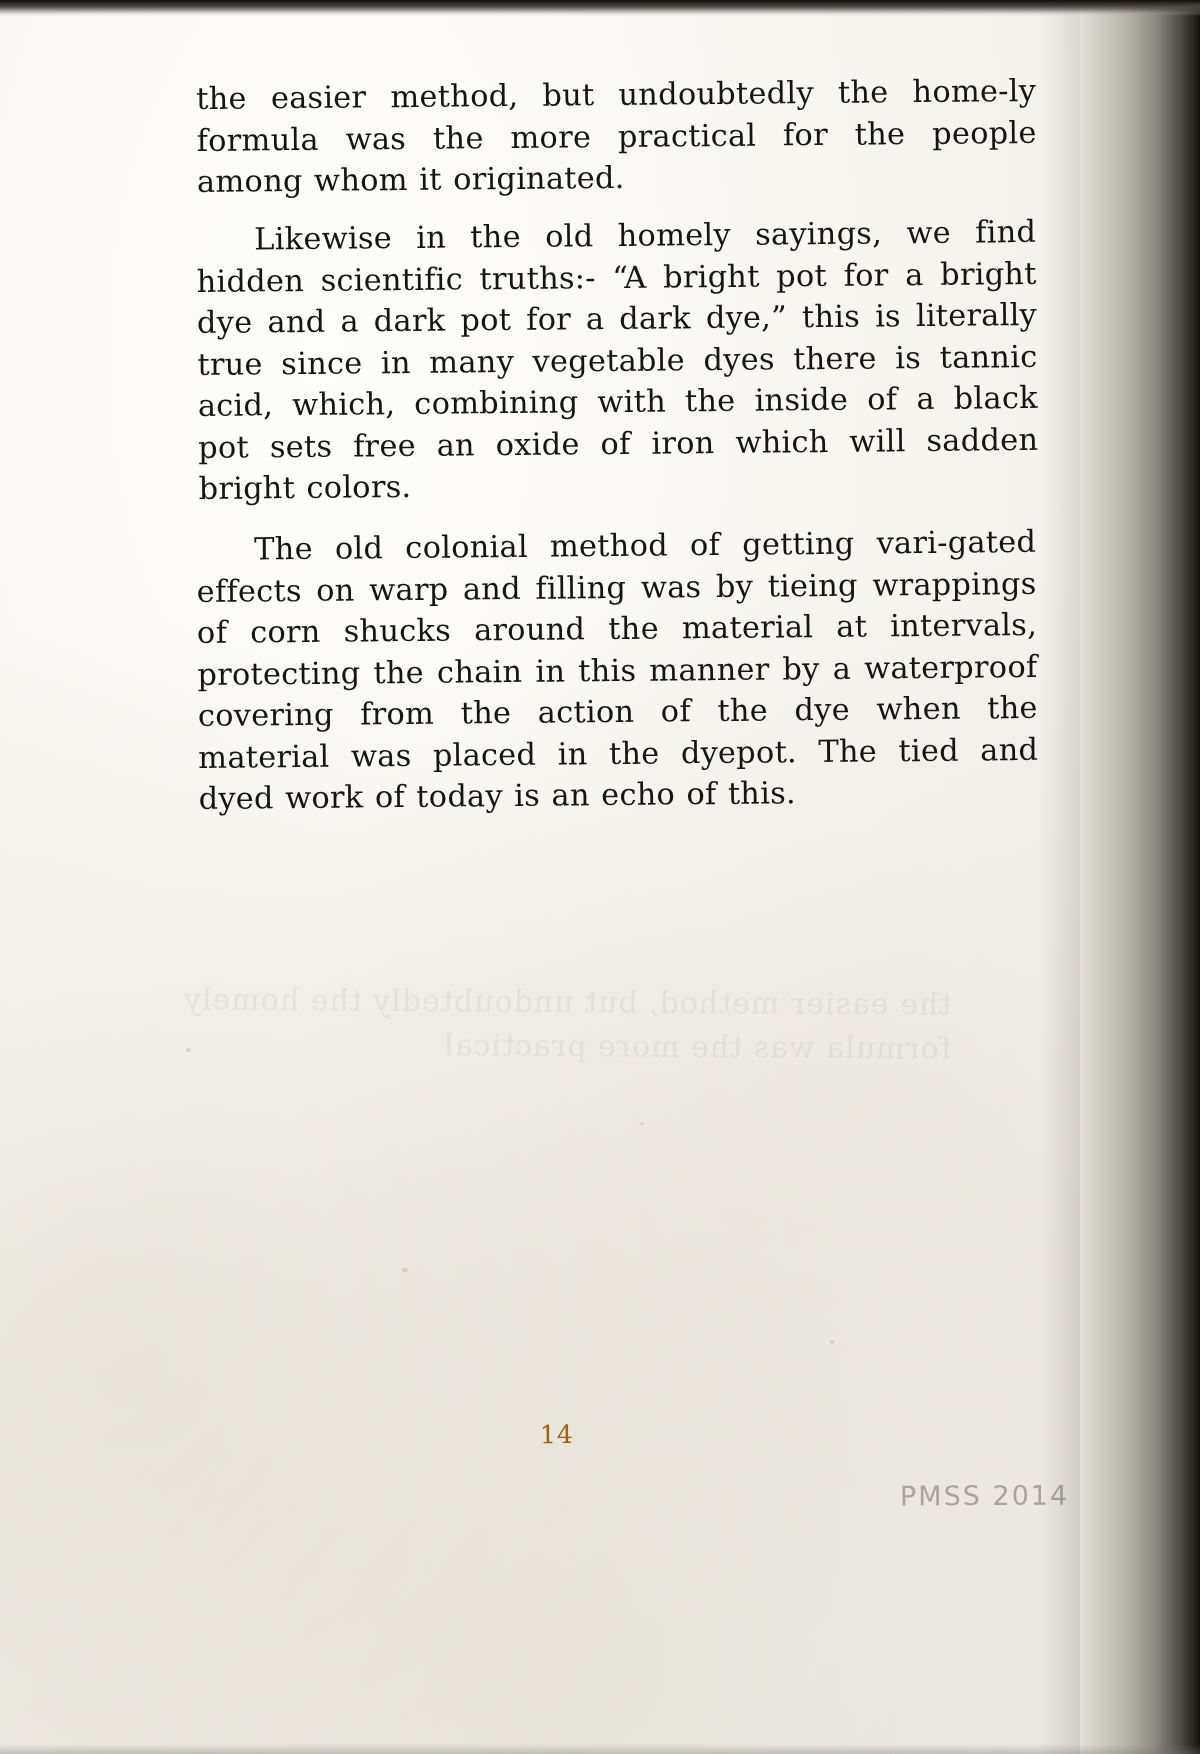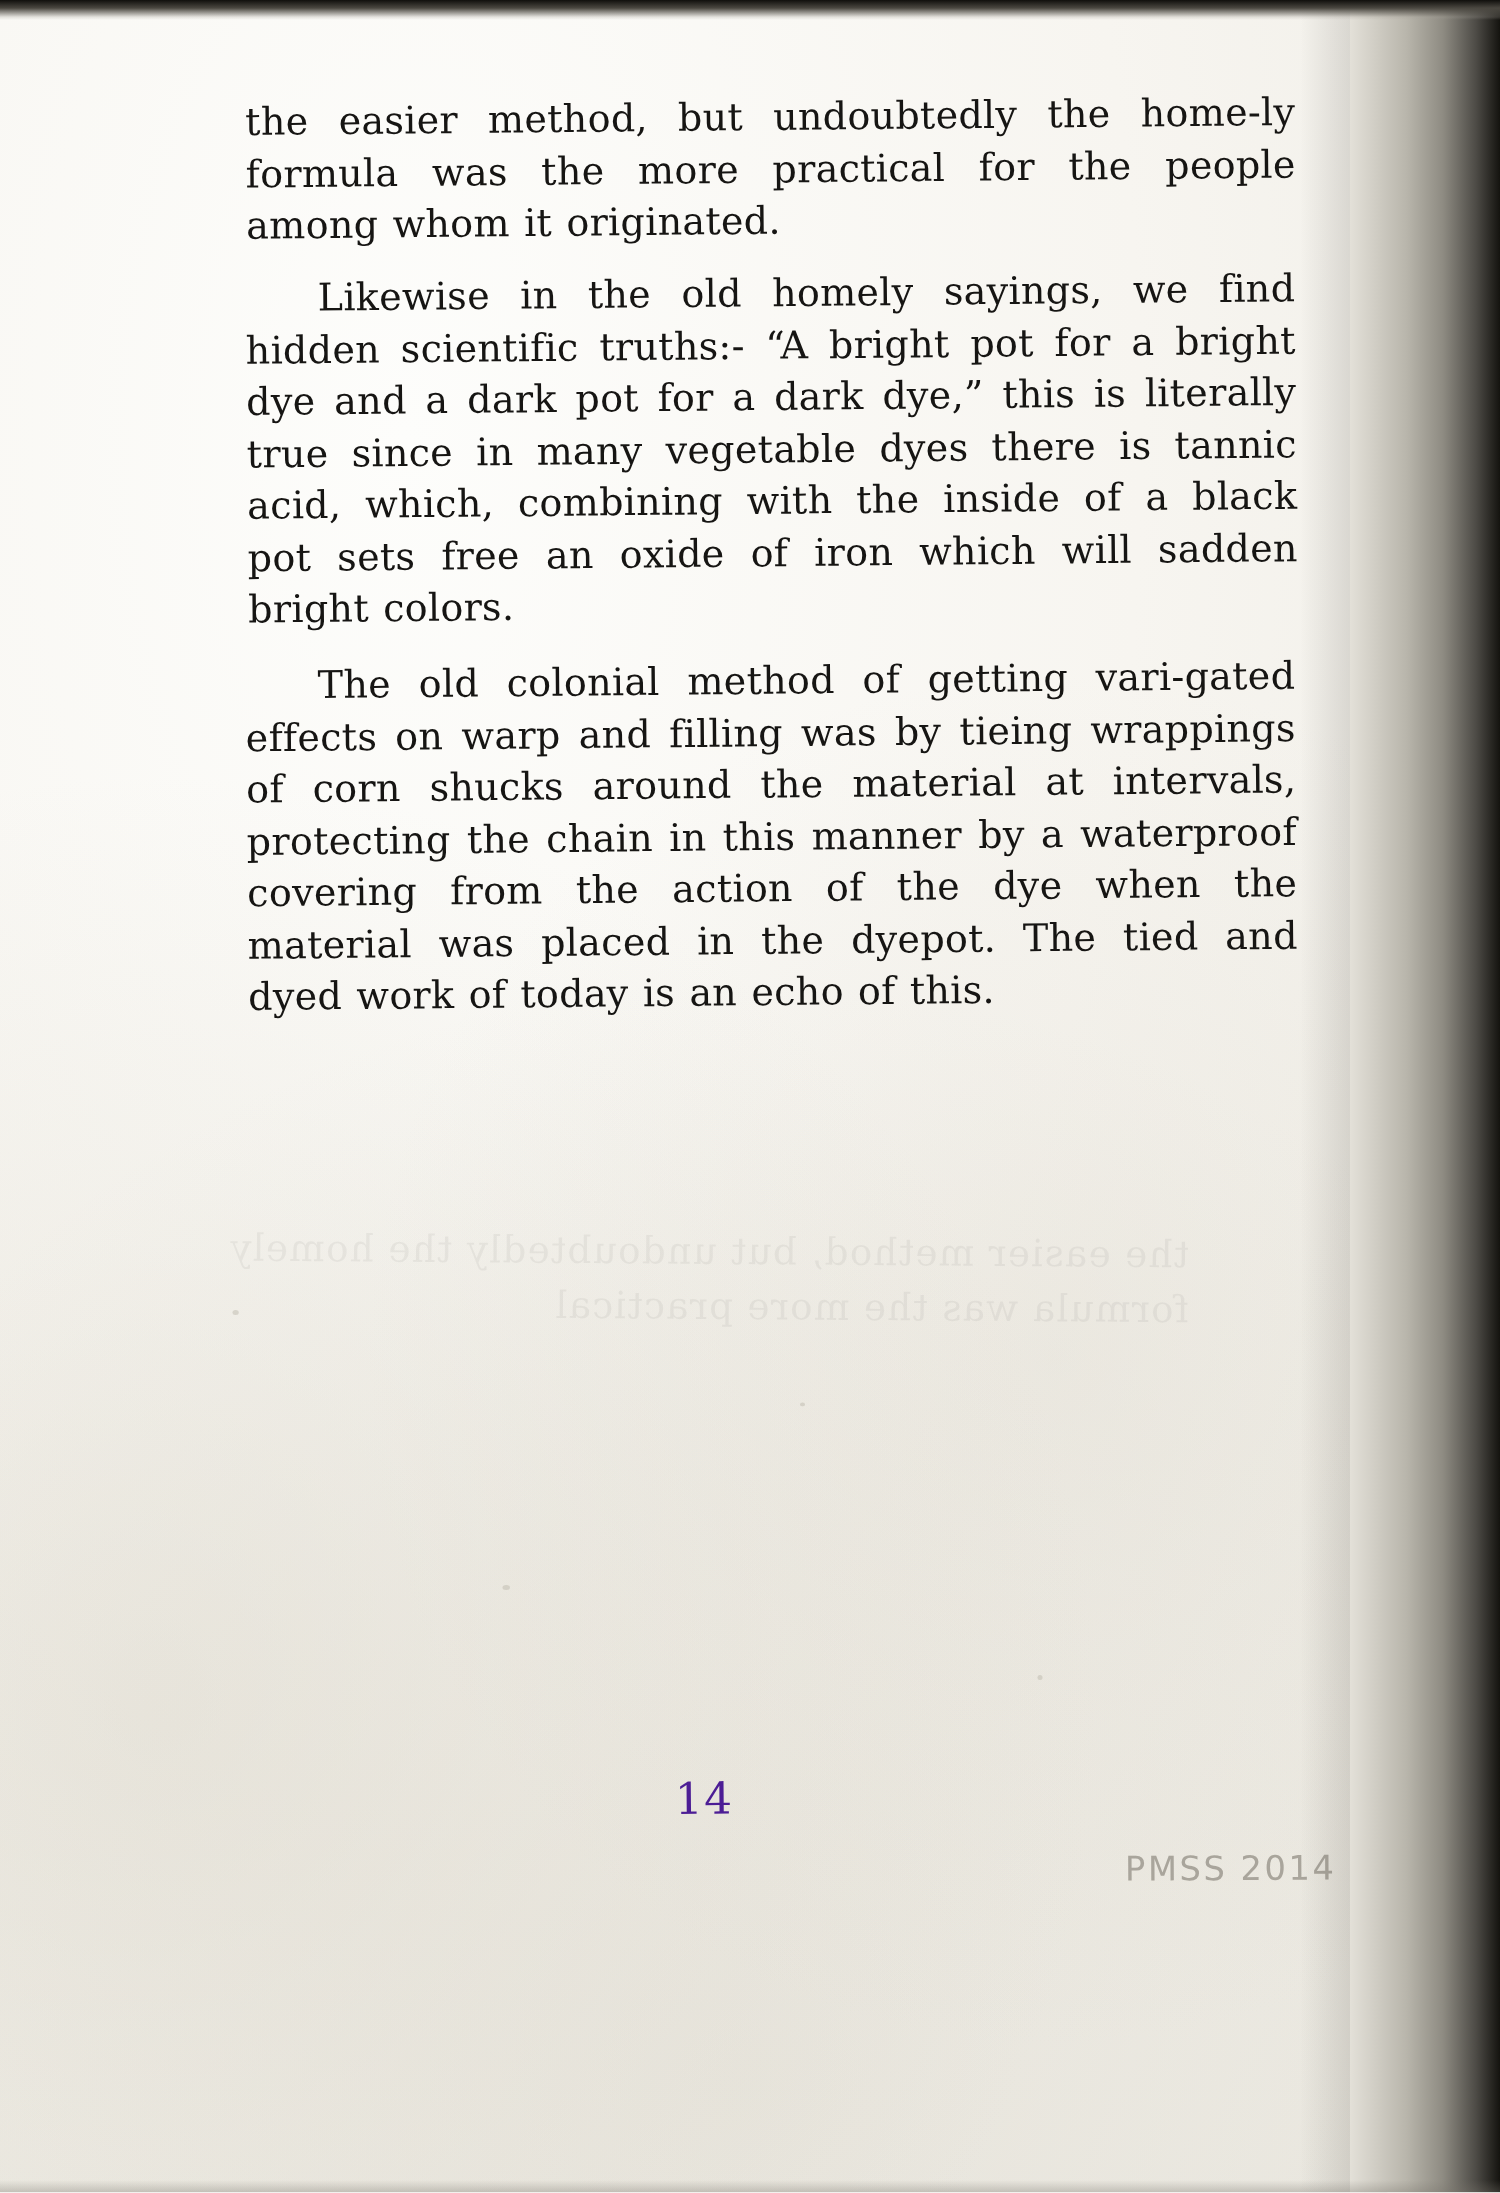--- a/index.html
+++ b/index.html
@@ -130,22 +130,22 @@
 
   .p1 { margin-bottom: 16px; }
   .p2 { margin-bottom: 20px; }
 
   
   .folio {
     position: absolute;
     left: 540px;
     top: 1420px;
     font-family: "DejaVu Serif", serif;
-    font-size: 35px;
-    color: #4c1d95;
+    font-size: 25px;
+    color: #a16207;
     letter-spacing: 1px;
     transform: rotate(-0.5deg);
   }
 
   
   .stamp {
     position: absolute;
     left: 900px;
     top: 1480px;
     font-family: "DejaVu Sans", sans-serif;

